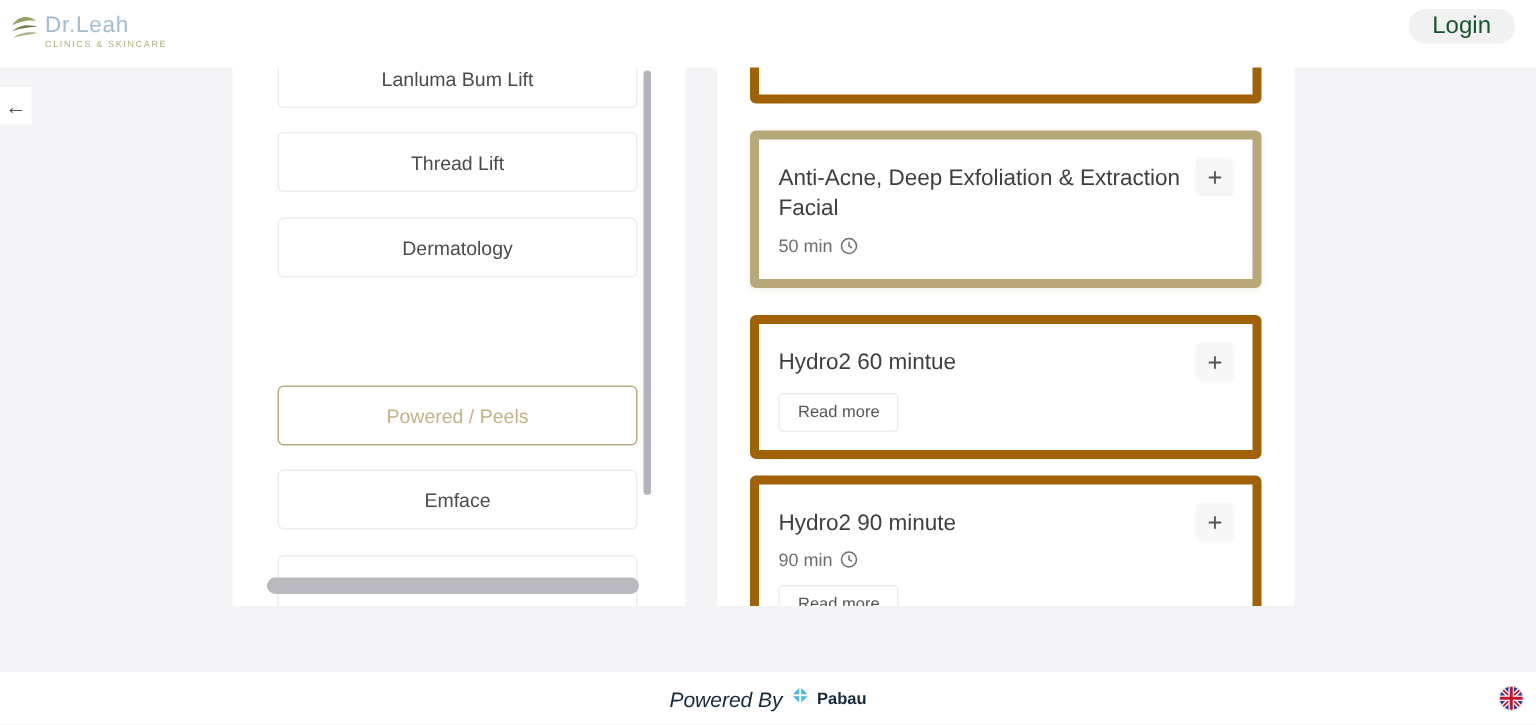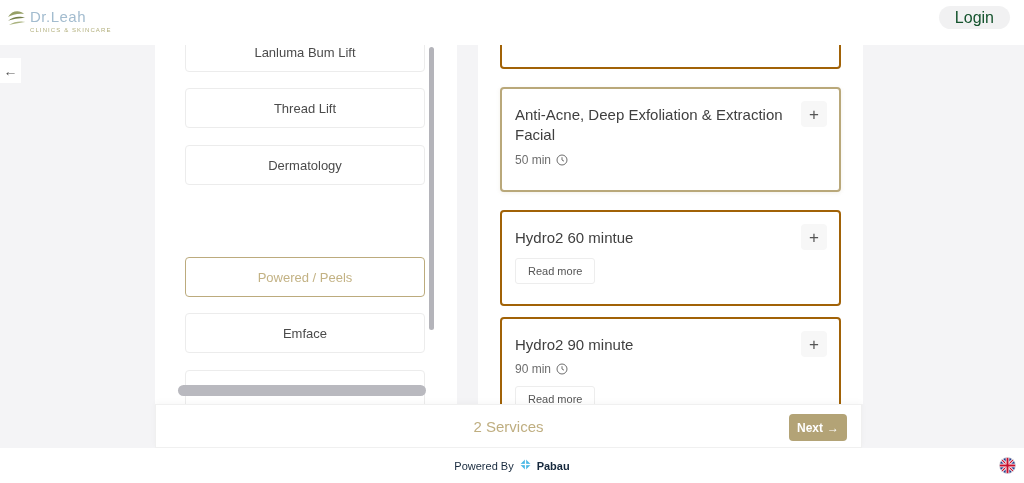--- a/index.html
+++ b/index.html
@@ -58,21 +58,21 @@
     background: #b9b9bf; border-radius: 6px;
   }
 
   
   .services-panel {
     position: absolute; left: 478px; top: 45px; width: 385px; height: 359px;
     background: #ffffff; overflow: hidden;
   }
   .svc-card {
     position: absolute; left: 22px; width: 341px;
-    background: #ffffff; border: 2px solid #a16207; border-radius: 4px;
+    background: #ffffff; border: 6px solid #a16207; border-radius: 4px;
     padding: 16px 14px 12px 13px; cursor: pointer;
   }
   .svc-card.highlight { border-color: #b9a87a; box-shadow: 0 1px 4px rgba(150,130,80,0.12); }
   .svc-title { font-size: 15px; color: #3f3f3f; line-height: 1.35; max-width: 272px; }
   .svc-meta { display: flex; align-items: center; gap: 5px; margin-top: 7px; font-size: 12px; color: #6e6e6e; }
   .clock { width: 12px; height: 12px; display: inline-block; }
   .add-btn {
     position: absolute; right: 12px; top: 12px; width: 26px; height: 26px;
     background: #f7f7f7; border: none; border-radius: 4px; cursor: pointer;
     font-size: 17px; color: #555; line-height: 1; font-family: inherit;
@@ -99,21 +99,21 @@
     display: flex; align-items: center; justify-content: center; gap: 4px;
   }
   .next-arrow { font-weight: normal; font-size: 12px; }
 
   
   .footer {
     position: absolute; left: 0; top: 448px; width: 1024px; height: 35px;
     background: #ffffff;
     display: flex; align-items: center; justify-content: center; gap: 5px;
   }
-  .powered-by { font-size: 11px; color: #16283c; }
+  .powered-by { font-size: 14px; color: #16283c; font-style: italic; }
   .brand { font-size: 11px; color: #16283c; font-weight: bold; }
   .lang-btn {
     position: absolute; right: 8px; top: 9px; width: 17px; height: 17px;
     border: none; background: transparent; padding: 0; cursor: pointer;
   }
 </style>
 </head>
 <body>
 
 <div class="stage">
@@ -179,27 +179,20 @@
         <svg class="clock" viewBox="0 0 12 12">
             <circle cx="6" cy="6" r="5" fill="none" stroke="#6e6e6e" stroke-width="1"></circle>
             <path d="M6 3.2 V6 L8 7.2" fill="none" stroke="#6e6e6e" stroke-width="1"></path>
           </svg>
       </div>
       <button class="readmore-btn">Read more</button>
       <button class="add-btn">+</button>
     </div>
   </div>
 
-  <div class="summary-bar">
-    <span class="summary-text">2 Services</span>
-    <button class="next-btn">
-      <span>Next</span>
-      <span class="next-arrow">→</span>
-    </button>
-  </div>
 
   <div class="footer">
     <span class="powered-by">Powered By</span>
     <span>
       <svg width="13" height="13" viewBox="0 0 14 14">
         <rect x="2.8" y="2.8" width="8.4" height="8.4" transform="rotate(45 7 7)" fill="#49b8e5"></rect>
         <rect x="6.3" y="0" width="1.4" height="14" fill="#ffffff"></rect>
         <rect x="0" y="6.3" width="14" height="1.4" fill="#ffffff"></rect>
       </svg>
     </span>

